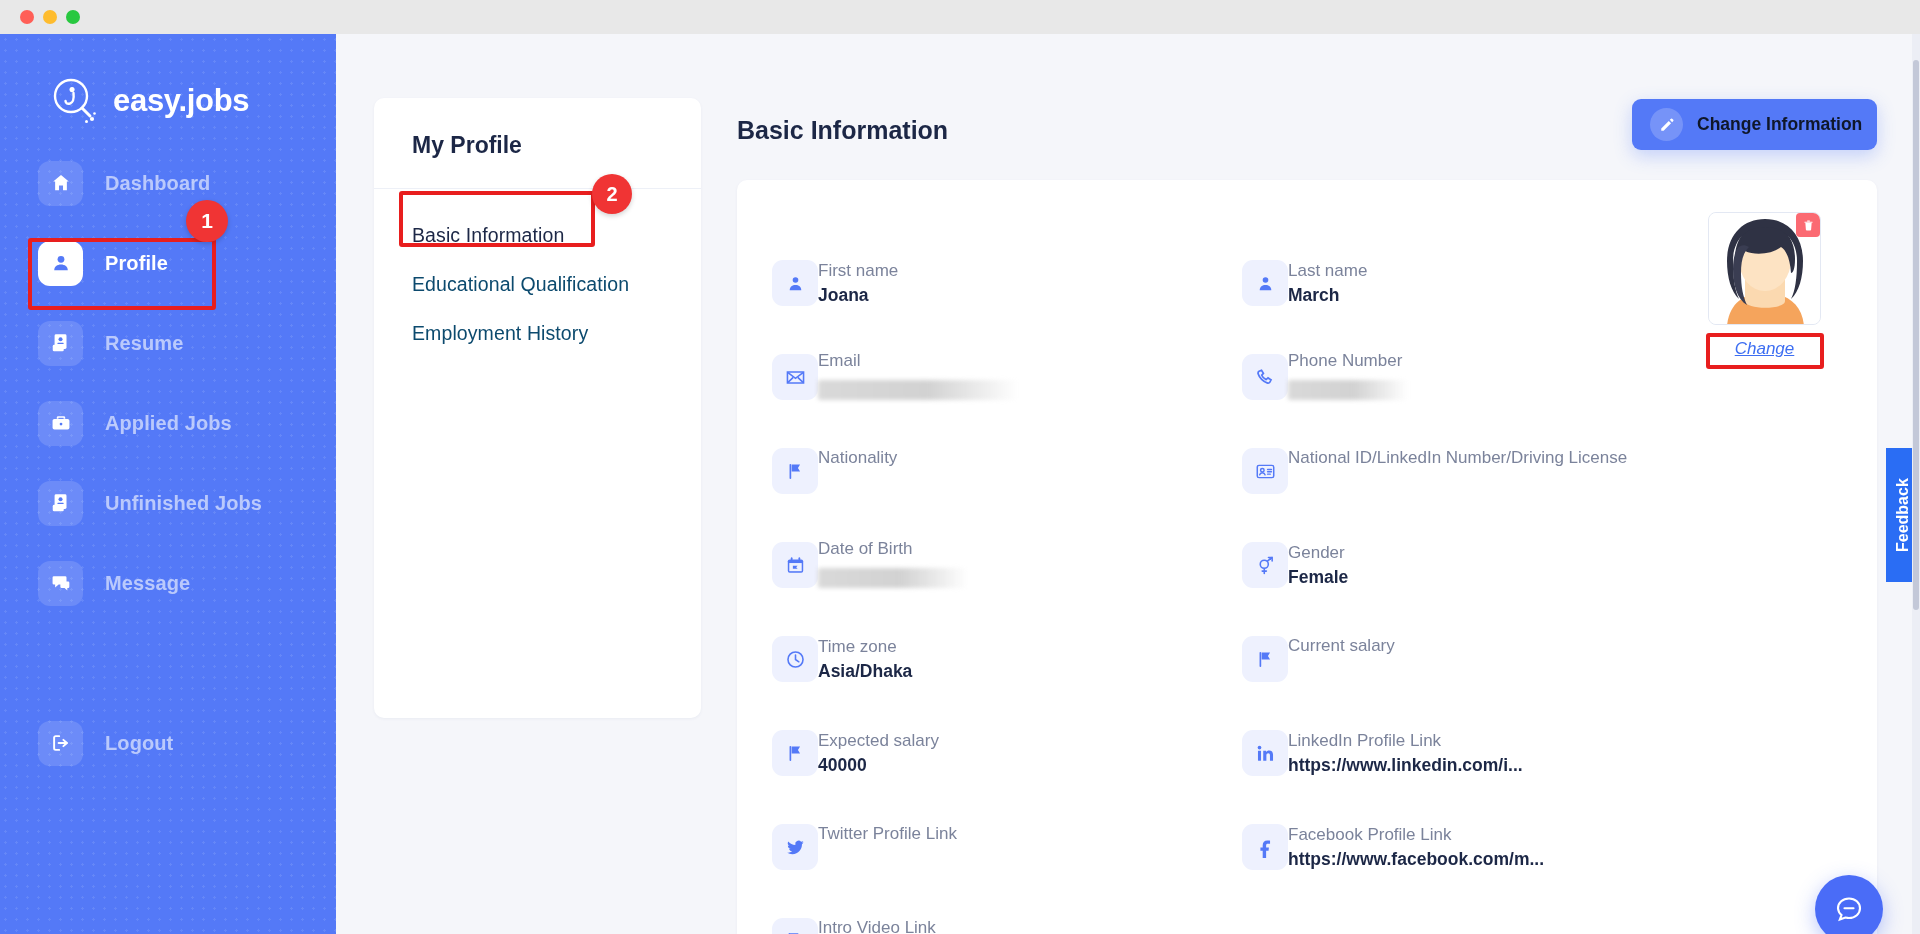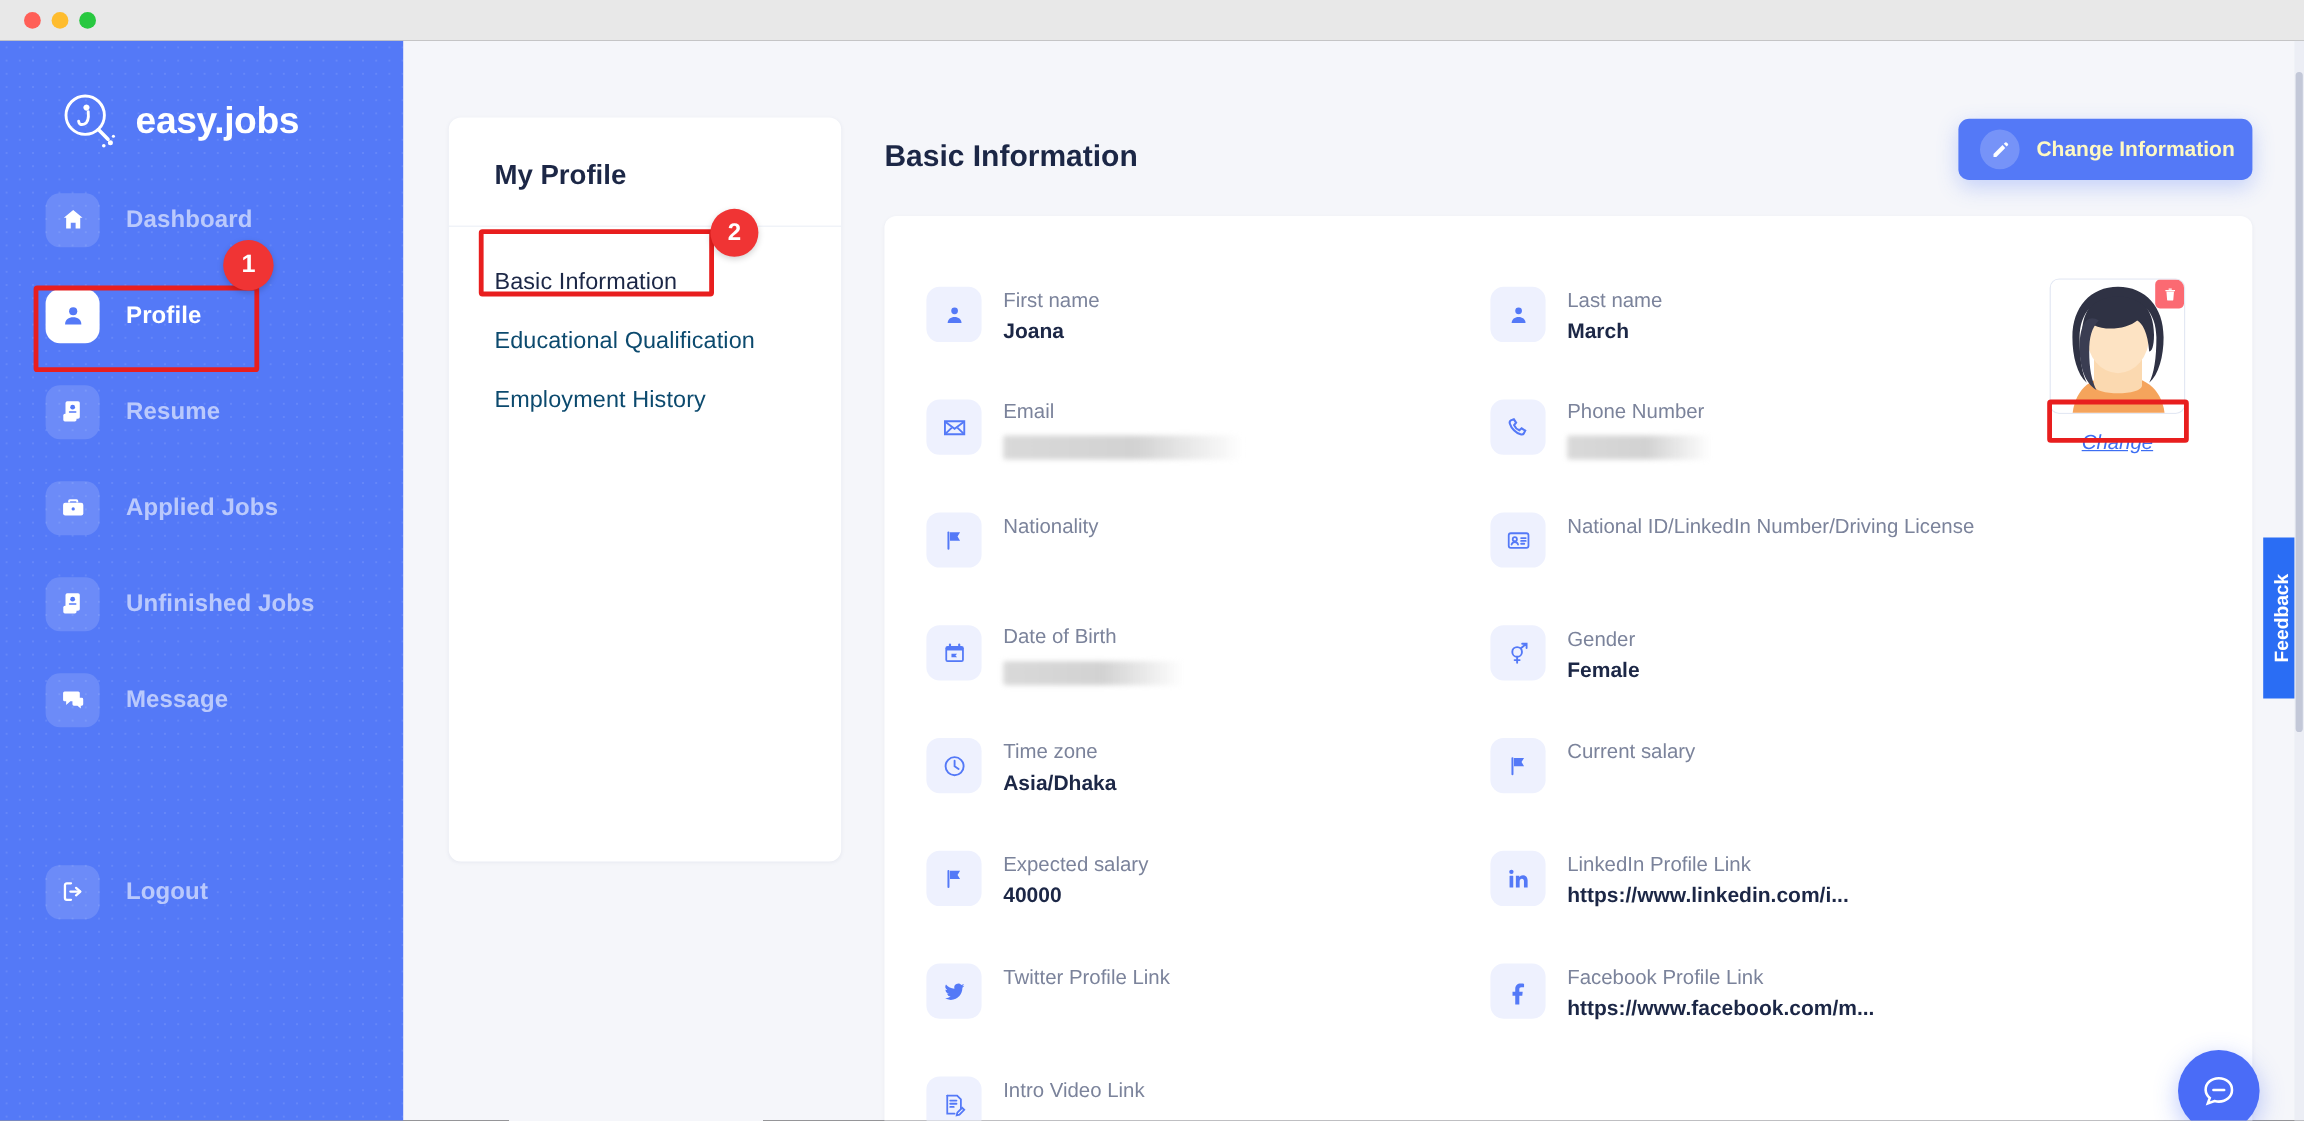--- a/index.html
+++ b/index.html
@@ -115,37 +115,37 @@
     background: #5479f7; border-radius: 9px;
     display: flex; align-items: center; gap: 14px; padding-left: 18px;
     cursor: pointer;
     box-shadow: 0 6px 18px rgba(84,121,247,0.30);
   }
   .change-btn-icon {
     width: 33px; height: 33px; border-radius: 50%;
     background: rgba(255,255,255,0.20);
     display: flex; align-items: center; justify-content: center;
   }
-  .change-btn-label { color: #fef9c3; font-size: 17.5px; font-weight: 600; }
+  .change-btn-label { color: #0f172a; font-size: 17.5px; font-weight: 600; }
 
   .info-card {
     position: absolute; left: 737px; top: 146px;
     width: 1140px; height: 754px;
     background: #ffffff;
     border-radius: 10px 10px 0 0;
     box-shadow: 0 1px 3px rgba(90,100,140,0.07);
   }
   .fields {
     position: absolute; left: 35px; top: 32px;
     width: 940px;
     display: flex; flex-wrap: wrap;
   }
   .field {
     width: 470px; min-height: 94px;
-    display: flex; gap: 18px; align-items: center;
+    display: flex; align-items: flex-end;
     padding-top: 6px;
   }
   .field-icon {
     width: 46px; height: 46px; flex: 0 0 46px;
     border-radius: 11px; background: #eef1fe;
     display: flex; align-items: center; justify-content: center;
   }
   .field-body { padding-top: 2px; min-width: 0; }
   .field-label {
     font-size: 17px; color: #7b839b; font-weight: 400;
@@ -555,21 +555,21 @@
             </svg>
           </span>
           <div class="field-body">
             <div class="field-label">Intro Video Link</div>
             <div class="field-value empty"></div>
           </div>
         </div>
 
       </div>
 
-      <div class="avatar-wrap" style="left:971px; top:32px;margin-top:20px;">
+      <div class="avatar-wrap" style="left:971px; top:32px;">
         <div class="avatar-box">
           <svg viewBox="0 0 113 113" width="113" height="113">
             <rect width="113" height="113" fill="#ffffff"></rect>
             <path d="M18 113c2-22 16-33 38-33s37 11 39 33z" fill="#f5a45c"></path>
             <path d="M36 66h40v22c0 9-40 9-40 0z" fill="#fbd9b0"></path>
             <ellipse cx="56" cy="47" rx="26" ry="31" fill="#fde3c3"></ellipse>
             <path d="M26 46c0-22 12-34 30-34s30 12 30 34c0 10-2 14-4 14-1-16-6-24-10-26-8 7-26 9-36 4-3 4-5 11-6 22-2 0-4-4-4-14z" fill="#2f3244"></path>
             <path d="M24 48c0 18 2 30 6 38-8-7-12-22-12-38 0-25 15-42 38-42s38 17 38 42c0 16-4 31-12 38 4-8 6-20 6-38 0-20-12-34-32-34S24 28 24 48z" fill="#2f3244"></path>
             <path d="M40 34c-6 6-8 14-8 26 0 14 2 24 6 32-10-6-14-20-14-36 0-18 6-28 16-22z" fill="#3a3d52"></path>
           </svg>

